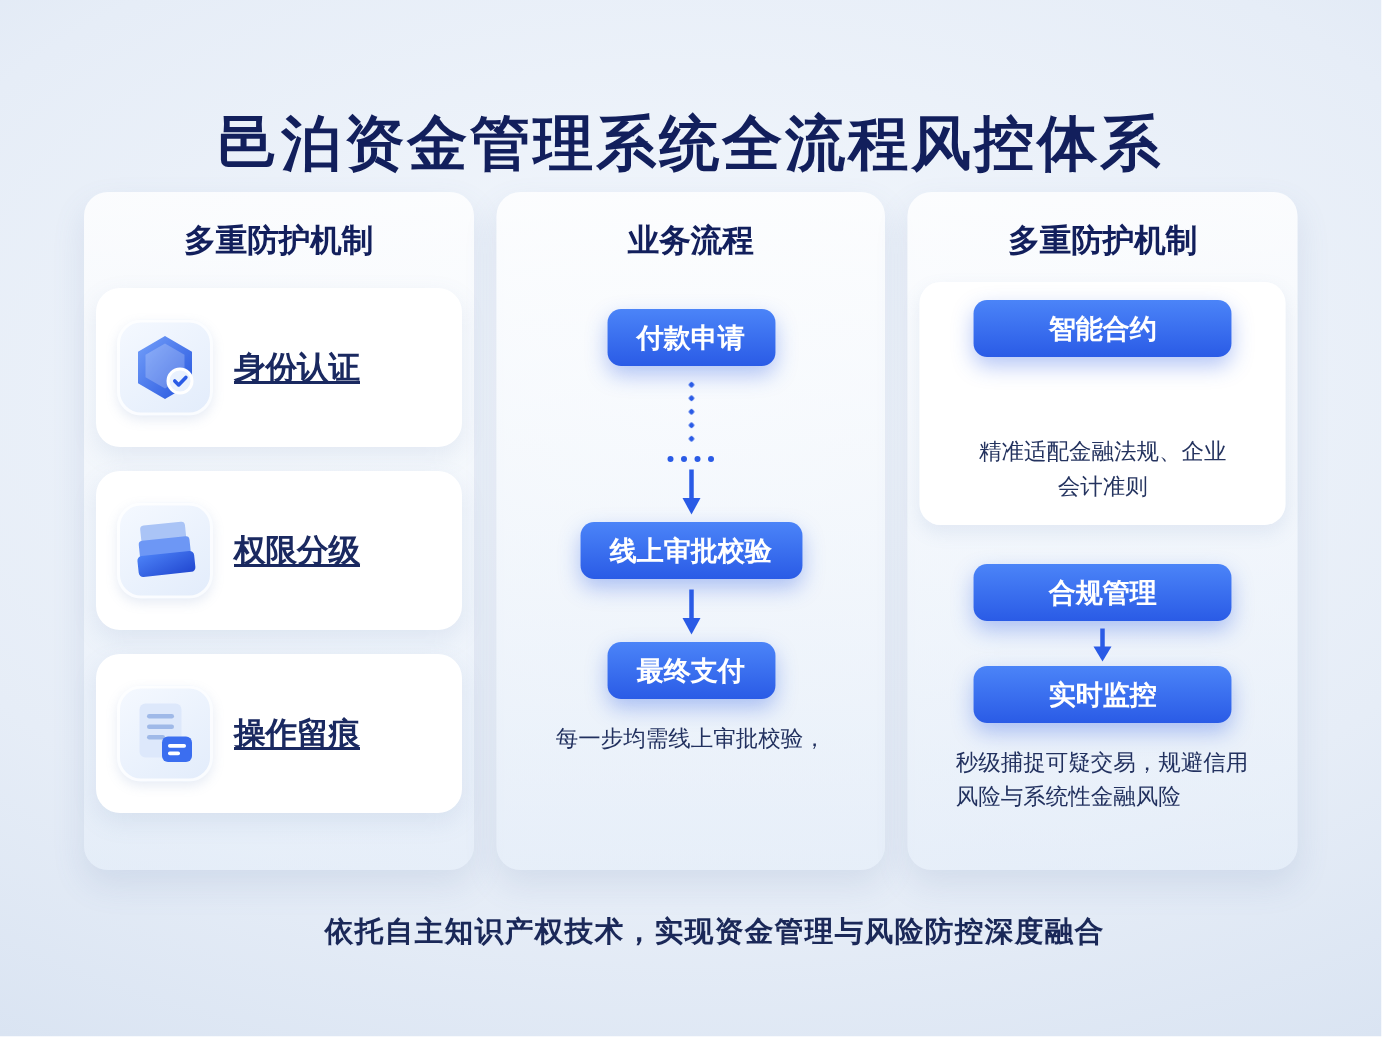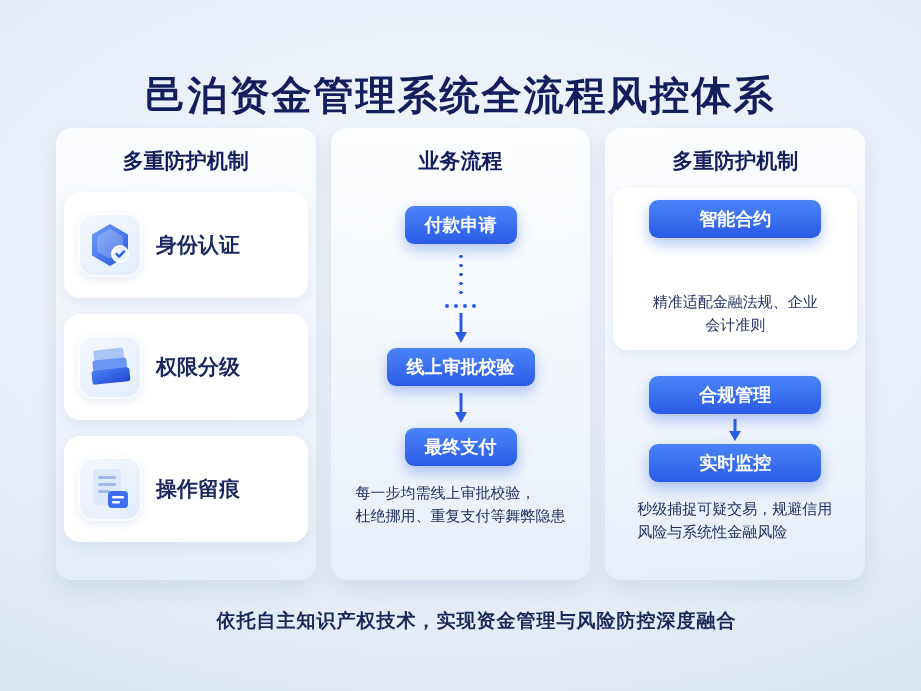--- a/index.html
+++ b/index.html
@@ -36,21 +36,21 @@
     width:100%; height:106px; background:#ffffff; border-radius:16px;
     box-shadow:0 6px 16px rgba(100,130,180,0.13);
     display:flex; align-items:center; gap:14px; padding:0 14px;
   }
   .icon-tile {
     width:64px; height:64px; border-radius:16px; flex:0 0 auto;
     background:linear-gradient(145deg,#f5f9ff,#e2ecfb);
     box-shadow:inset 0 0 0 2px rgba(255,255,255,0.8), 0 3px 8px rgba(120,150,200,0.18);
     display:flex; align-items:center; justify-content:center;
   }
-  .card-label { font-size:21px; font-weight:700; color:#1a2960; }
+  .card-label { font-size:21px; font-weight:700; color:#1a2960;text-decoration:underline; }
 
   
   .step-btn {
     color:#ffffff; font-size:18px; font-weight:700; line-height:22px;
     background:linear-gradient(180deg,#4b84f8,#2a5be6);
     padding:8px 20px; border-radius:9px; text-align:center;
     box-shadow:0 6px 14px rgba(42,91,230,0.35);
     white-space:nowrap;
   }
   .wide { width:172px; padding-left:0; padding-right:0; }
@@ -179,21 +179,20 @@
         <svg width="16" height="32" viewBox="0 0 16 32">
           <line x1="8" y1="1" x2="8" y2="21" stroke="#2a5be6" stroke-width="3"></line>
           <polygon points="2,20 14,20 8,31" fill="#2a5be6"></polygon>
         </svg>
       </span>
 
       <div class="step-btn mt4">最终支付</div>
 
       <div class="caption mt16">
         <div>每一步均需线上审批校验，</div>
-        <div>杜绝挪用、重复支付等舞弊隐患</div>
       </div>
     </section>
 
     <section class="panel">
       <h2 class="panel-header">多重防护机制</h2>
 
       <div class="sub-card mt6">
         <div class="step-btn wide">智能合约</div>
         <div class="sub-desc">精准适配金融法规、企业会计准则</div>
       </div>

